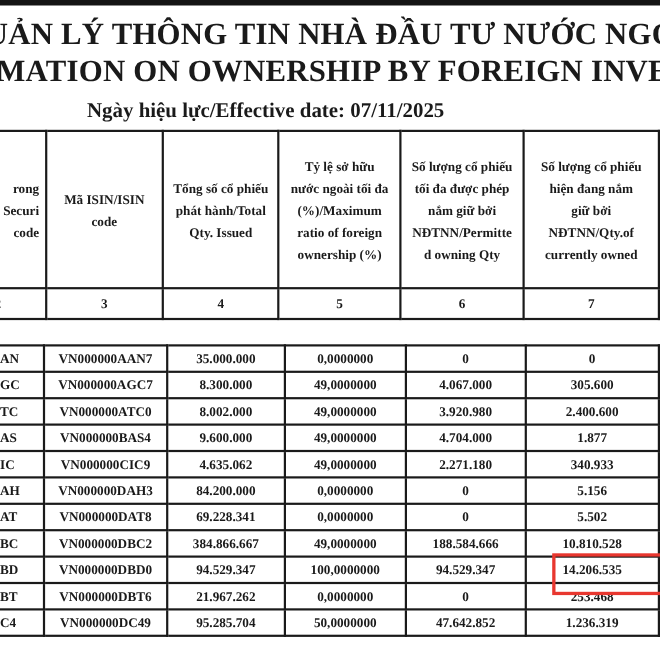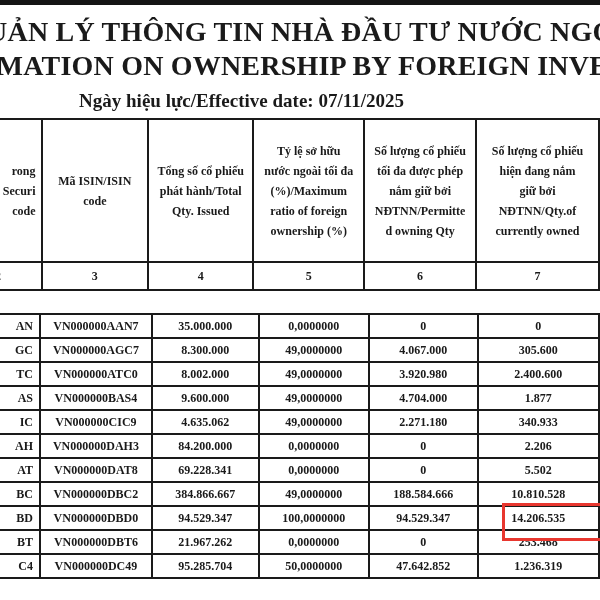--- a/index.html
+++ b/index.html
@@ -59,21 +59,21 @@
   }
   .numrow td { height: 26px; font-size: 12px; }
   .numrow td.first { text-align: left; }
   .numrow td.first span { display: inline-block; margin-left: -5px; }
   .tbl-data td {
     height: 22px;
     font-size: 12px;
     white-space: nowrap;
   }
   .tbl-data td.first {
-    text-align: right;
+    text-align: left;
     padding-right: 6px;
   }
   .highlight-box {
     position: absolute;
     left: 502px; top: 503px;
     width: 130px; height: 32px;
     border: 3px solid #e8372f;
     z-index: 4;
     pointer-events: none;
   }
@@ -182,21 +182,21 @@
       <td>49,0000000</td>
       <td>2.271.180</td>
       <td>340.933</td>
     </tr>
     <tr>
       <td class="first">AH</td>
       <td>VN000000DAH3</td>
       <td>84.200.000</td>
       <td>0,0000000</td>
       <td>0</td>
-      <td>2.206</td>
+      <td>5.156</td>
     </tr>
     <tr>
       <td class="first">AT</td>
       <td>VN000000DAT8</td>
       <td>69.228.341</td>
       <td>0,0000000</td>
       <td>0</td>
       <td>5.502</td>
     </tr>
     <tr>

